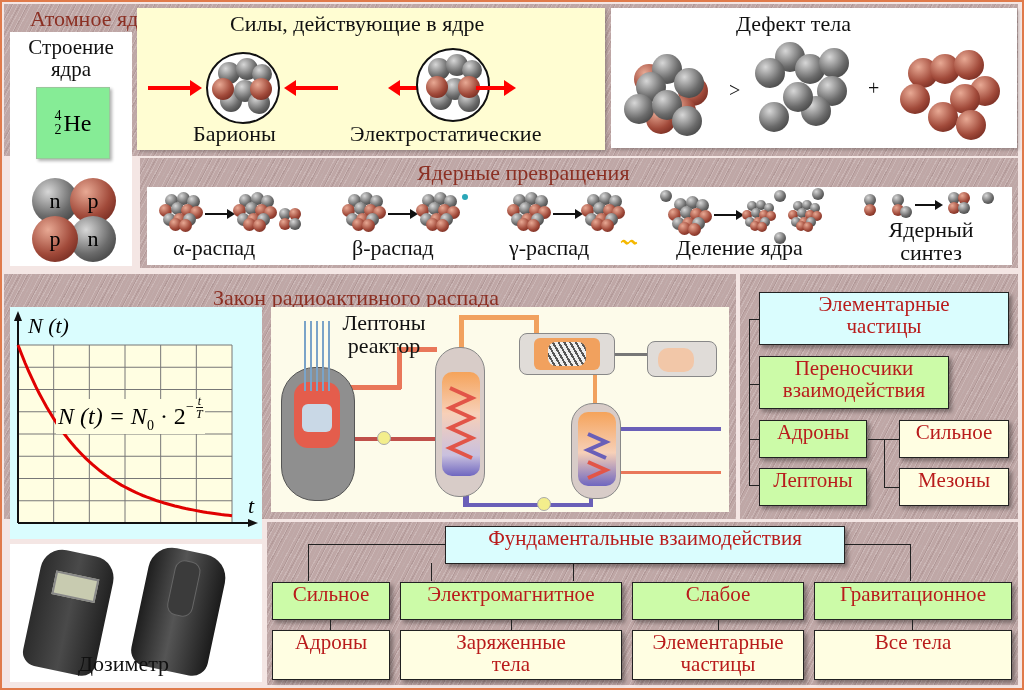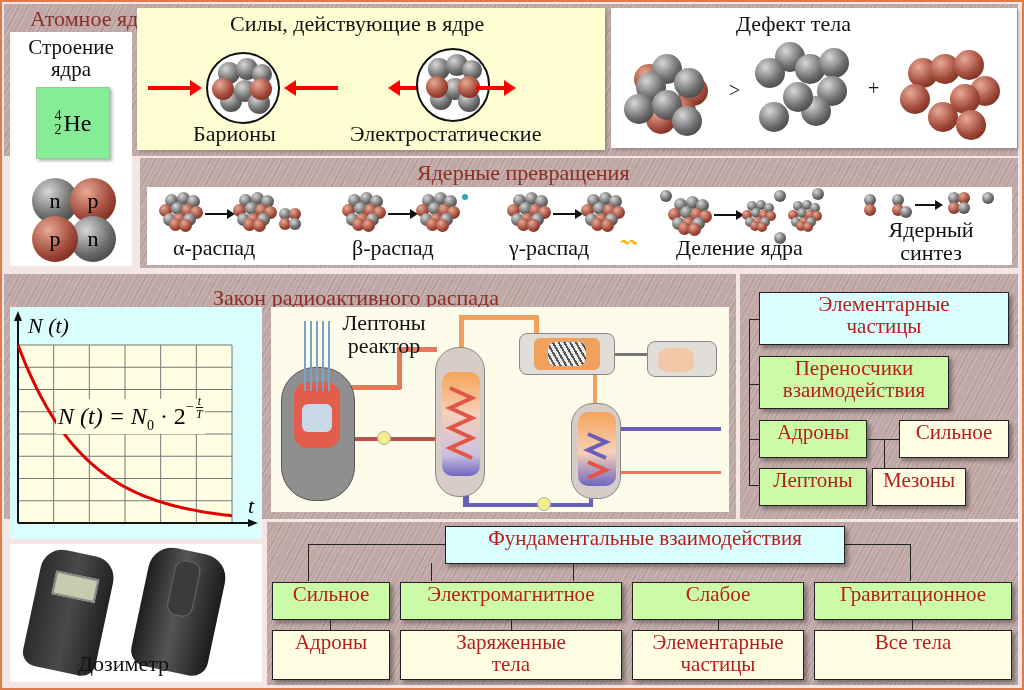--- a/index.html
+++ b/index.html
@@ -418,21 +418,21 @@
   </div>
 <div class="box g" style="left:759px;top:468px;width:108px;height:38px">
     <span>Лептоны</span>
   </div>
 <div class="line" style="left:868px;top:439px;width:31px;height:1px"></div>
 <div class="line" style="left:884px;top:439px;width:1px;height:48px"></div>
 <div class="line" style="left:884px;top:487px;width:15px;height:1px"></div>
 <div class="box y" style="left:899px;top:420px;width:110px;height:38px">
     <span>Сильное</span>
   </div>
-<div class="box y" style="left:872px;top:468px;width:94px;height:38px">
+<div class="box y" style="left:899px;top:468px;width:110px;height:38px">
     <span>Мезоны</span>
   </div>
 
 <div class="panel tex" style="left:267px;top:522px;width:751px;height:163px"></div>
 <div class="line" style="left:308px;top:544px;width:602px;height:1px"></div>
 <div class="line" style="left:308px;top:544px;width:1px;height:37px"></div>
 <div class="line" style="left:910px;top:544px;width:1px;height:37px"></div>
 <div class="line" style="left:431px;top:563px;width:1px;height:18px"></div>
 <div class="line" style="left:573px;top:563px;width:1px;height:18px"></div>
 <div class="box c" style="left:445px;top:526px;width:400px;height:38px">

